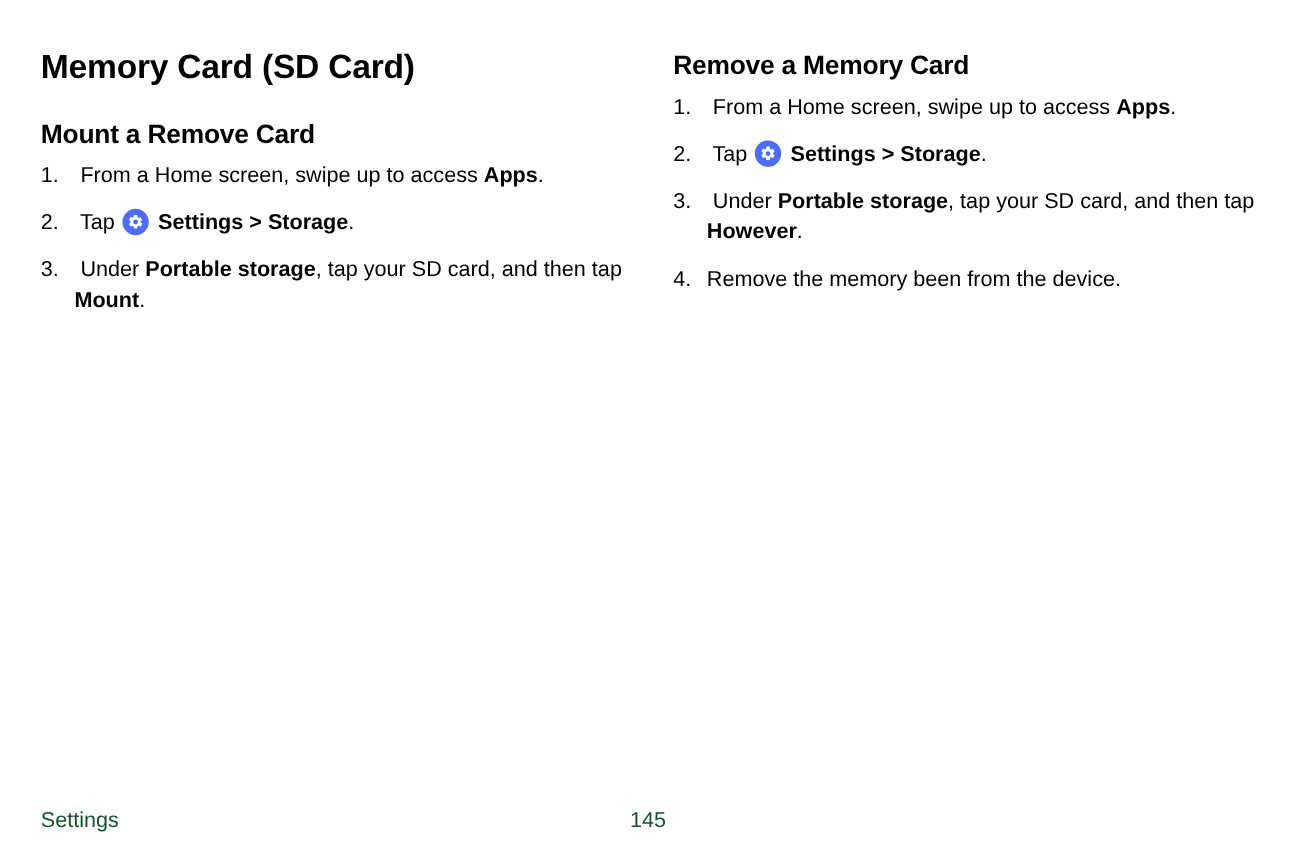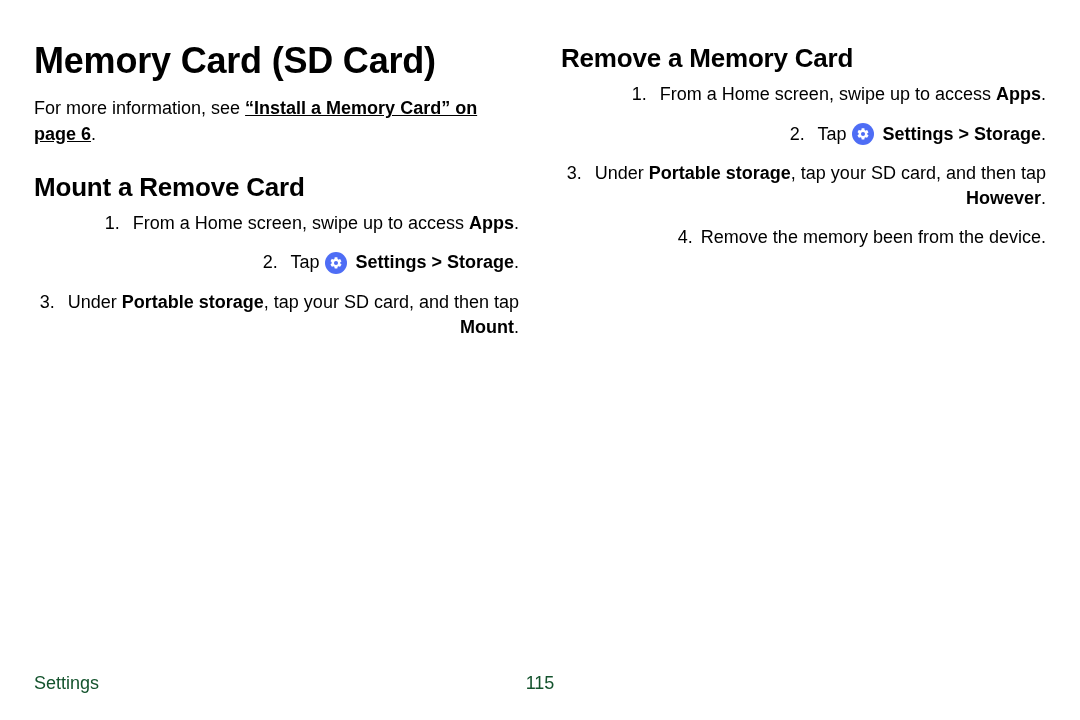--- a/index.html
+++ b/index.html
@@ -15,27 +15,27 @@
     line-height: 1.4;
   }
   .two-col {
     display: flex;
     gap: 42px;
   }
   .col {
     flex: 1;
   }
   h1 {
-    font-size: 36px;
+    font-size: 28px;
     font-weight: 700;
     margin-bottom: 10px;
     letter-spacing: -0.2px;
   }
   h2 {
-    font-size: 26px;
+    font-size: 22px;
     font-weight: 700;
     margin-top: 22px;
     margin-bottom: 6px;
     letter-spacing: -0.2px;
   }
   p {
     margin-bottom: 14px;
   }
   .linkish {
     text-decoration: underline;
@@ -44,21 +44,20 @@
   ol {
     list-style: none;
     counter-reset: item;
     padding-left: 0;
   }
   ol > li {
     counter-increment: item;
     padding-left: 28px;
     text-indent: -28px;
     margin-bottom: 14px;
-    text-align: right;
   }
   ol > li::before {
     content: counter(item) ".";
     display: inline-block;
     width: 20px;
     margin-right: 8px;
     text-indent: 0;
   }
   .bold { font-weight: 700; }
   .settings-icon {
@@ -89,23 +88,20 @@
     transform: translateX(-50%);
   }
 </style>
 </head>
 <body>
 
 <div class="two-col">
 
   <div class="col">
     <h1>Memory Card (SD Card)</h1>
-    <p>
-      <span>For more information, see </span><span class="linkish">“Install a Memory Card” on page&nbsp;6</span><span>.</span>
-    </p>
 
     <h2>Mount a Remove Card</h2>
 
     <ol>
       <li>
         <span>From a Home screen, swipe up to access </span><span class="bold">Apps</span><span>.</span>
       </li>
       <li>
         <span>Tap </span><span class="settings-icon">
             <svg width="14" height="14" viewBox="0 0 24 24" fill="none">
@@ -139,14 +135,14 @@
         <span>Under </span><span class="bold">Portable storage</span><span>, tap your SD card, and then tap </span><span class="bold">However</span><span>.</span>
       </li>
       <li>Remove the memory been from the device.</li>
     </ol>
   </div>
 
 </div>
 
 <div class="footer">
   <span>Settings</span>
-  <span class="pg">115</span>
+  <span class="pg">145</span>
 </div>
 
 </body></html>

